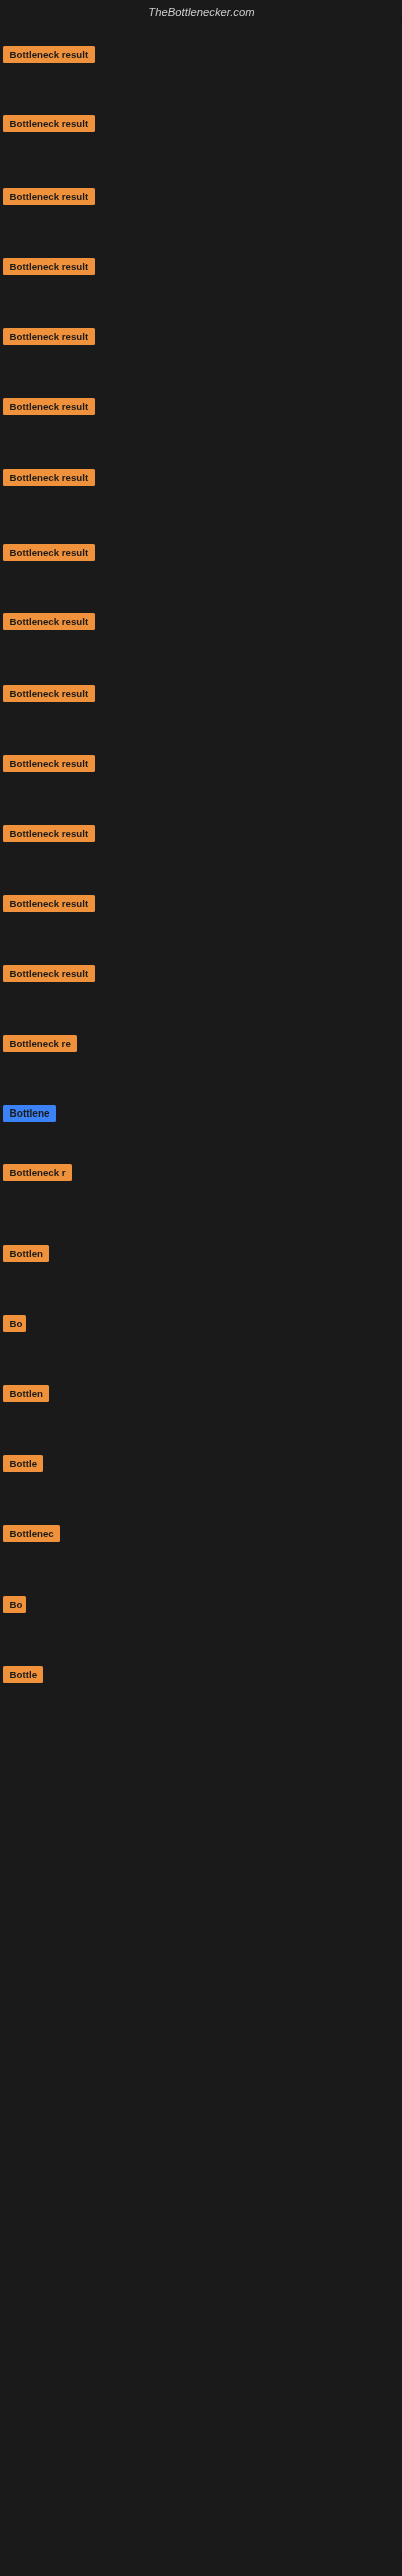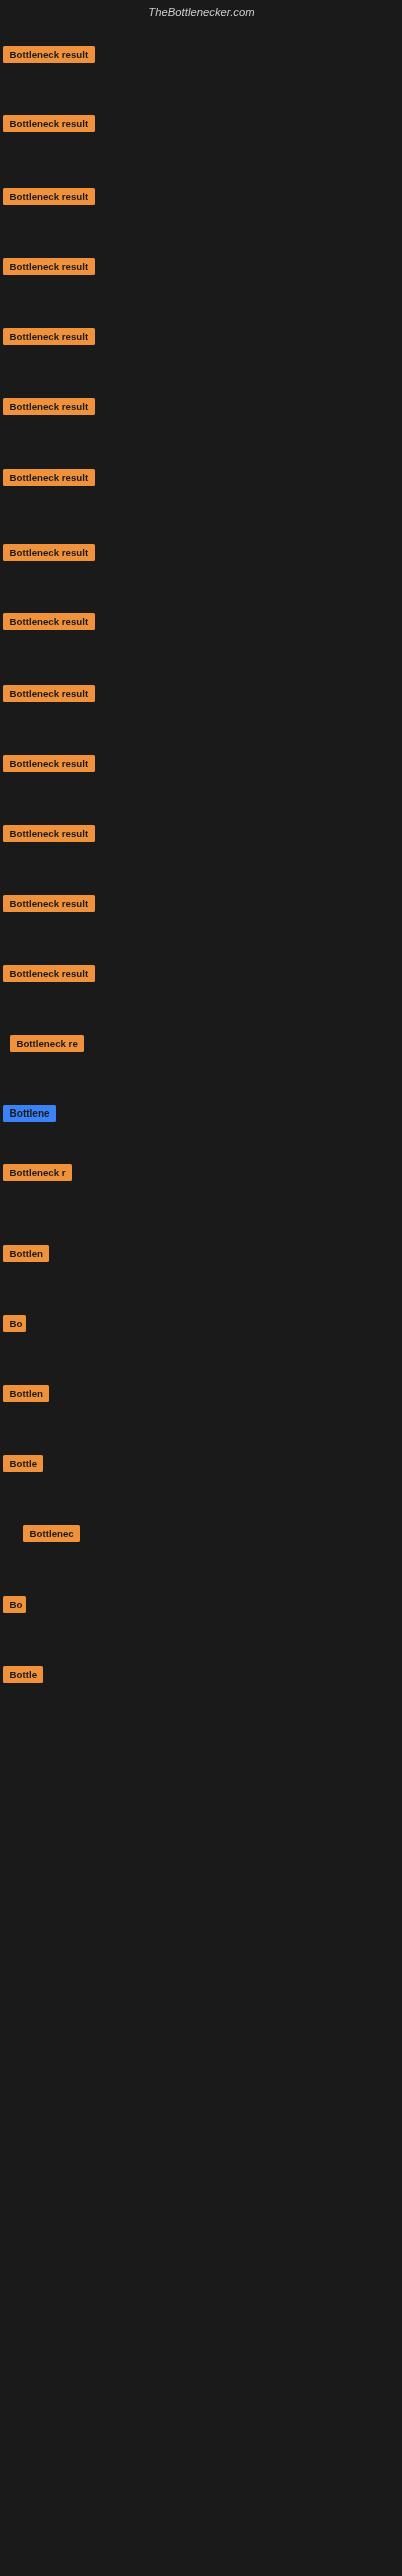--- a/index.html
+++ b/index.html
@@ -41,24 +41,24 @@
     <div style="position: absolute; top: 328px; left: 0px; padding-left: 3.2px;"><span style="display: inline-block; background-color: rgb(240, 146, 59); color: rgb(26, 26, 26); font-size: 9.7px; font-weight: bold; padding: 3.2px 6.4px; border-radius: 1.6px; max-width: 105px; overflow: hidden; white-space: nowrap; font-family: Arial, sans-serif;">Bottleneck result</span></div>
     <div style="position: absolute; top: 398px; left: 0px; padding-left: 3.2px;"><span style="display: inline-block; background-color: rgb(240, 146, 59); color: rgb(26, 26, 26); font-size: 9.7px; font-weight: bold; padding: 3.2px 6.4px; border-radius: 1.6px; max-width: 105px; overflow: hidden; white-space: nowrap; font-family: Arial, sans-serif;">Bottleneck result</span></div>
     <div style="position: absolute; top: 469px; left: 0px; padding-left: 3.2px;"><span style="display: inline-block; background-color: rgb(240, 146, 59); color: rgb(26, 26, 26); font-size: 9.7px; font-weight: bold; padding: 3.2px 6.4px; border-radius: 1.6px; max-width: 105px; overflow: hidden; white-space: nowrap; font-family: Arial, sans-serif;">Bottleneck result</span></div>
     <div style="position: absolute; top: 544px; left: 0px; padding-left: 3.2px;"><span style="display: inline-block; background-color: rgb(240, 146, 59); color: rgb(26, 26, 26); font-size: 9.7px; font-weight: bold; padding: 3.2px 6.4px; border-radius: 1.6px; max-width: 105px; overflow: hidden; white-space: nowrap; font-family: Arial, sans-serif;">Bottleneck result</span></div>
     <div style="position: absolute; top: 613px; left: 0px; padding-left: 3.2px;"><span style="display: inline-block; background-color: rgb(240, 146, 59); color: rgb(26, 26, 26); font-size: 9.7px; font-weight: bold; padding: 3.2px 6.4px; border-radius: 1.6px; max-width: 105px; overflow: hidden; white-space: nowrap; font-family: Arial, sans-serif;">Bottleneck result</span></div>
     <div style="position: absolute; top: 685px; left: 0px; padding-left: 3.2px;"><span style="display: inline-block; background-color: rgb(240, 146, 59); color: rgb(26, 26, 26); font-size: 9.7px; font-weight: bold; padding: 3.2px 6.4px; border-radius: 1.6px; max-width: 105px; overflow: hidden; white-space: nowrap; font-family: Arial, sans-serif;">Bottleneck result</span></div>
     <div style="position: absolute; top: 755px; left: 0px; padding-left: 3.2px;"><span style="display: inline-block; background-color: rgb(240, 146, 59); color: rgb(26, 26, 26); font-size: 9.7px; font-weight: bold; padding: 3.2px 6.4px; border-radius: 1.6px; max-width: 105px; overflow: hidden; white-space: nowrap; font-family: Arial, sans-serif;">Bottleneck result</span></div>
     <div style="position: absolute; top: 825px; left: 0px; padding-left: 3.2px;"><span style="display: inline-block; background-color: rgb(240, 146, 59); color: rgb(26, 26, 26); font-size: 9.7px; font-weight: bold; padding: 3.2px 6.4px; border-radius: 1.6px; max-width: 105px; overflow: hidden; white-space: nowrap; font-family: Arial, sans-serif;">Bottleneck result</span></div>
     <div style="position: absolute; top: 895px; left: 0px; padding-left: 3.2px;"><span style="display: inline-block; background-color: rgb(240, 146, 59); color: rgb(26, 26, 26); font-size: 9.7px; font-weight: bold; padding: 3.2px 6.4px; border-radius: 1.6px; max-width: 105px; overflow: hidden; white-space: nowrap; font-family: Arial, sans-serif;">Bottleneck result</span></div>
     <div style="position: absolute; top: 965px; left: 0px; padding-left: 3.2px;"><span style="display: inline-block; background-color: rgb(240, 146, 59); color: rgb(26, 26, 26); font-size: 9.7px; font-weight: bold; padding: 3.2px 6.4px; border-radius: 1.6px; max-width: 105px; overflow: hidden; white-space: nowrap; font-family: Arial, sans-serif;">Bottleneck result</span></div>
-    <div style="position: absolute; top: 1035px; left: 0px; padding-left: 10px;"><span style="display: inline-block; background-color: rgb(240, 146, 59); color: rgb(26, 26, 26); font-size: 9.7px; font-weight: bold; padding: 3.2px 6.4px; border-radius: 1.6px; max-width: 81px; overflow: hidden; white-space: nowrap; font-family: Arial, sans-serif;">Bottleneck re</span></div>
+    <div style="position: absolute; top: 1035px; left: 0px; padding-left: 3px;"><span style="display: inline-block; background-color: rgb(240, 146, 59); color: rgb(26, 26, 26); font-size: 9.7px; font-weight: bold; padding: 3.2px 6.4px; border-radius: 1.6px; max-width: 81px; overflow: hidden; white-space: nowrap; font-family: Arial, sans-serif;">Bottleneck re</span></div>
     <div style="position: absolute; top: 1105px; left: 0px; padding-left: 3.2px;"><span style="display: inline-block; background-color: #3b82f6; color: rgb(26, 26, 26); font-size: 10px; font-weight: bold; padding: 3.2px 6.4px; border-radius: 1.6px; max-width: 60px; overflow: hidden; white-space: nowrap; font-family: Liberation Sans, sans-serif;">Bottlene</span></div>
     <div style="position: absolute; top: 1164px; left: 0px; padding-left: 3.2px;"><span style="display: inline-block; background-color: rgb(240, 146, 59); color: rgb(26, 26, 26); font-size: 9.7px; font-weight: bold; padding: 3.2px 6.4px; border-radius: 1.6px; max-width: 71px; overflow: hidden; white-space: nowrap; font-family: Arial, sans-serif;">Bottleneck r</span></div>
     <div style="position: absolute; top: 1245px; left: 0px; padding-left: 3.2px;"><span style="display: inline-block; background-color: rgb(240, 146, 59); color: rgb(26, 26, 26); font-size: 9.7px; font-weight: bold; padding: 3.2px 6.4px; border-radius: 1.6px; max-width: 52px; overflow: hidden; white-space: nowrap; font-family: Arial, sans-serif;">Bottlen</span></div>
     <div style="position: absolute; top: 1315px; left: 0px; padding-left: 3.2px;"><span style="display: inline-block; background-color: rgb(240, 146, 59); color: rgb(26, 26, 26); font-size: 9.7px; font-weight: bold; padding: 3.2px 6.4px; border-radius: 1.6px; max-width: 22.5px; overflow: hidden; white-space: nowrap; font-family: Arial, sans-serif;">Bo</span></div>
     <div style="position: absolute; top: 1385px; left: 0px; padding-left: 3.2px;"><span style="display: inline-block; background-color: rgb(240, 146, 59); color: rgb(26, 26, 26); font-size: 9.7px; font-weight: bold; padding: 3.2px 6.4px; border-radius: 1.6px; max-width: 52px; overflow: hidden; white-space: nowrap; font-family: Arial, sans-serif;">Bottlen</span></div>
     <div style="position: absolute; top: 1455px; left: 0px; padding-left: 3.2px;"><span style="display: inline-block; background-color: rgb(240, 146, 59); color: rgb(26, 26, 26); font-size: 9.7px; font-weight: bold; padding: 3.2px 6.4px; border-radius: 1.6px; max-width: 42px; overflow: hidden; white-space: nowrap; font-family: Arial, sans-serif;">Bottle</span></div>
-    <div style="position: absolute; top: 1525px; left: 0px; padding-left: 3.2px;"><span style="display: inline-block; background-color: rgb(240, 146, 59); color: rgb(26, 26, 26); font-size: 9.7px; font-weight: bold; padding: 3.2px 6.4px; border-radius: 1.6px; max-width: 63px; overflow: hidden; white-space: nowrap; font-family: Arial, sans-serif; margin-left: 20px;">Bottlenec</span></div>
+    <div style="position: absolute; top: 1525px; left: 0px; padding-left: 3.2px;"><span style="display: inline-block; background-color: rgb(240, 146, 59); color: rgb(26, 26, 26); font-size: 9.7px; font-weight: bold; padding: 3.2px 6.4px; border-radius: 1.6px; max-width: 63px; overflow: hidden; white-space: nowrap; font-family: Arial, sans-serif;">Bottlenec</span></div>
     <div style="position: absolute; top: 1596px; left: 0px; padding-left: 3.2px;"><span style="display: inline-block; background-color: rgb(240, 146, 59); color: rgb(26, 26, 26); font-size: 9.7px; font-weight: bold; padding: 3.2px 6.4px; border-radius: 1.6px; max-width: 22.5px; overflow: hidden; white-space: nowrap; font-family: Arial, sans-serif;">Bo</span></div>
     <div style="position: absolute; top: 1666px; left: 0px; padding-left: 3.2px;"><span style="display: inline-block; background-color: rgb(240, 146, 59); color: rgb(26, 26, 26); font-size: 9.7px; font-weight: bold; padding: 3.2px 6.4px; border-radius: 1.6px; max-width: 42px; overflow: hidden; white-space: nowrap; font-family: Arial, sans-serif;">Bottle</span></div>
   </div>
 
 
 </body></html>

